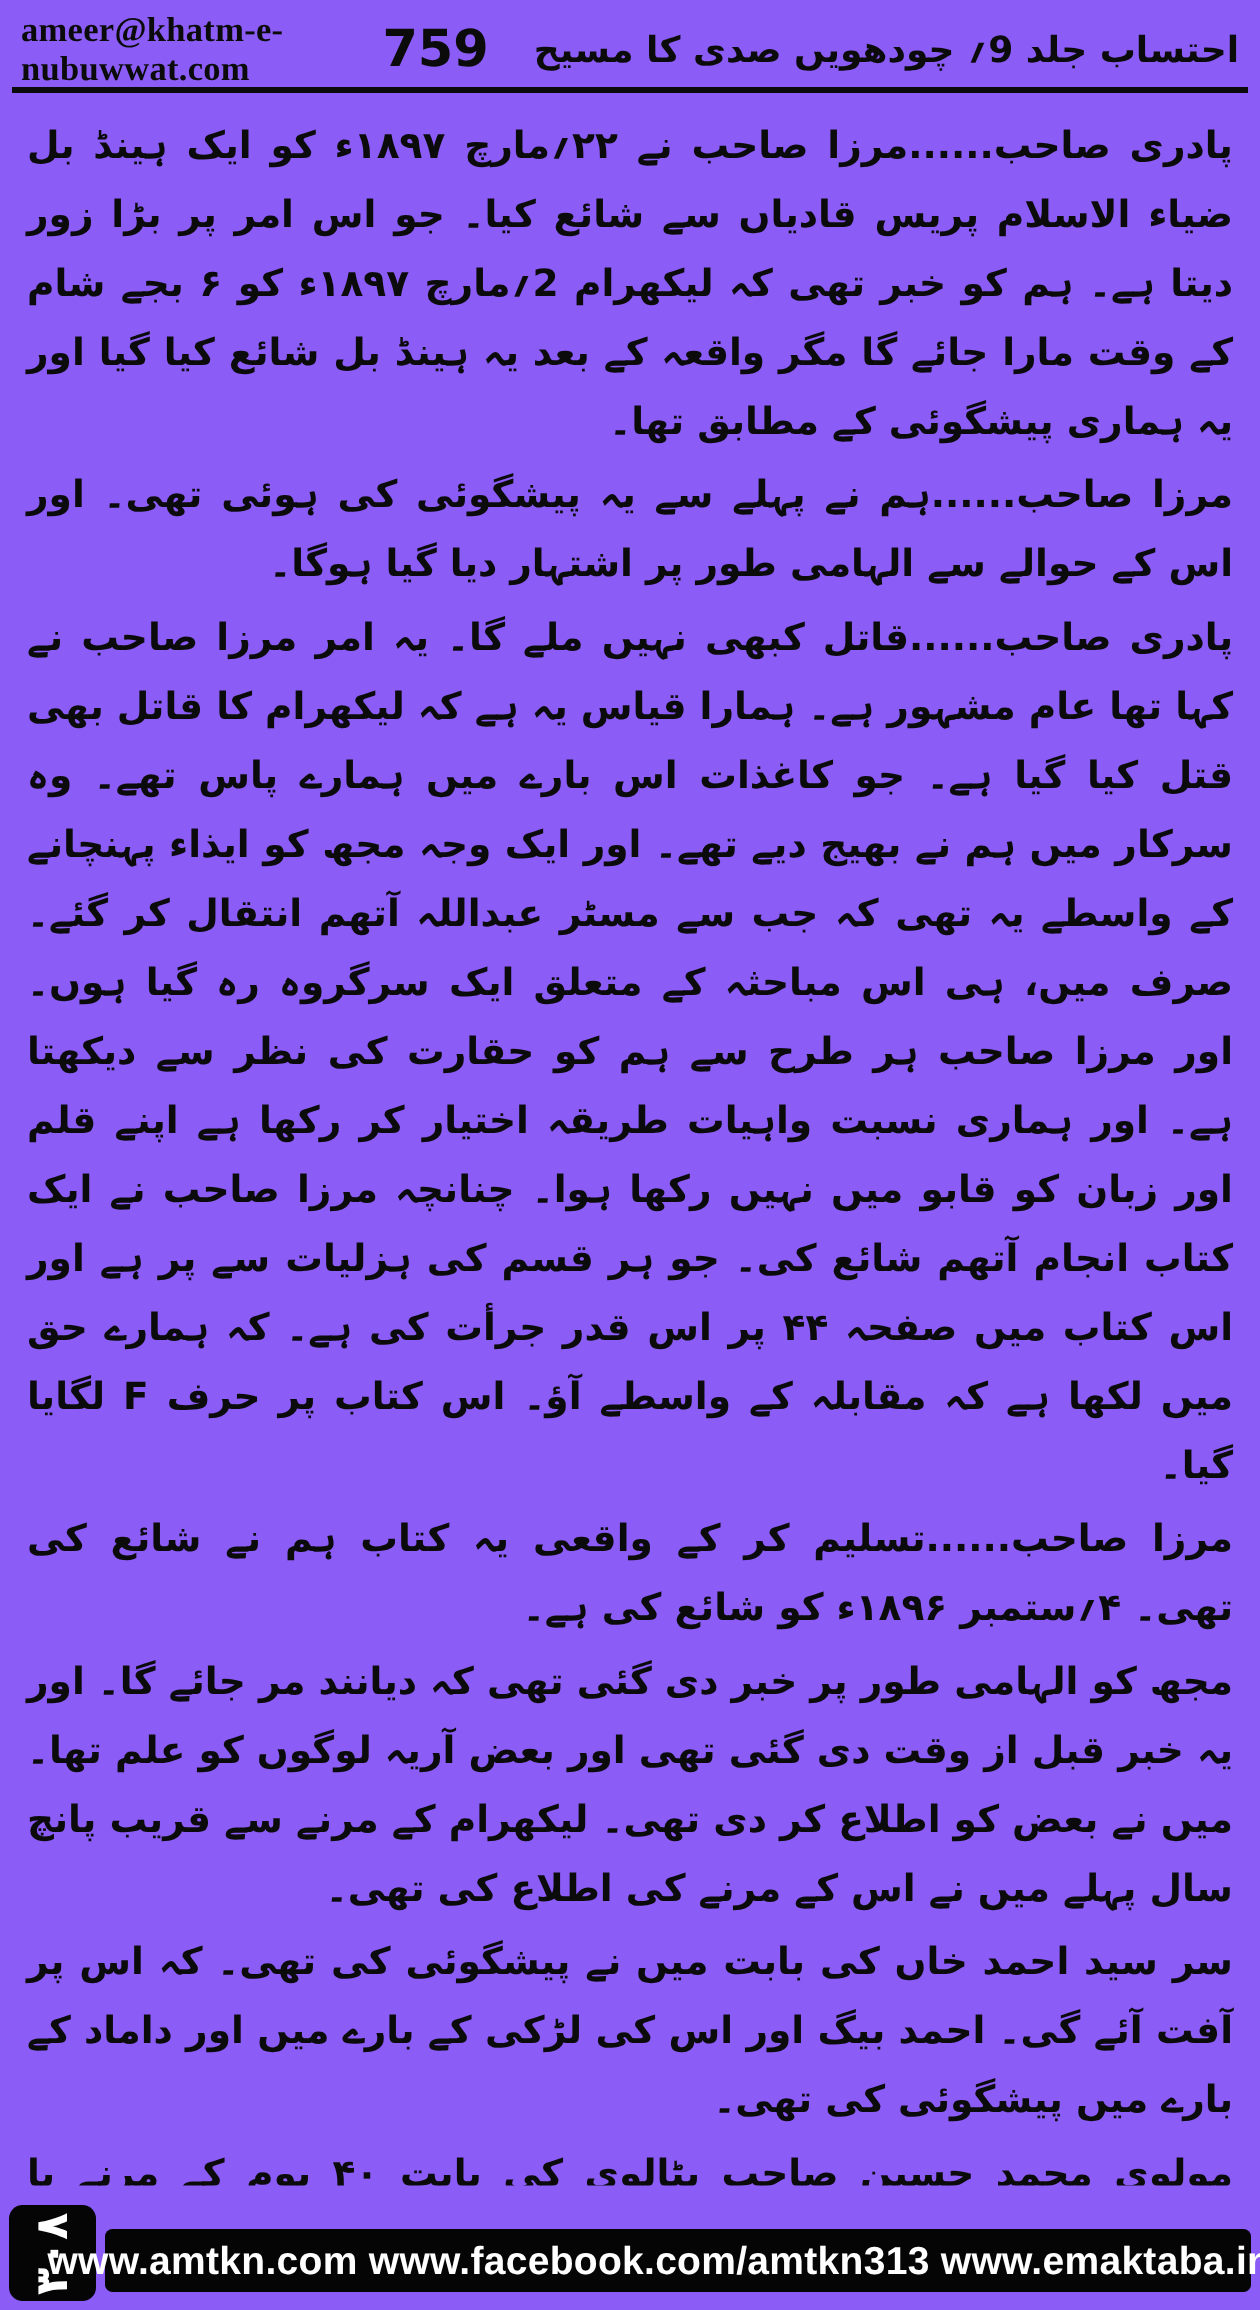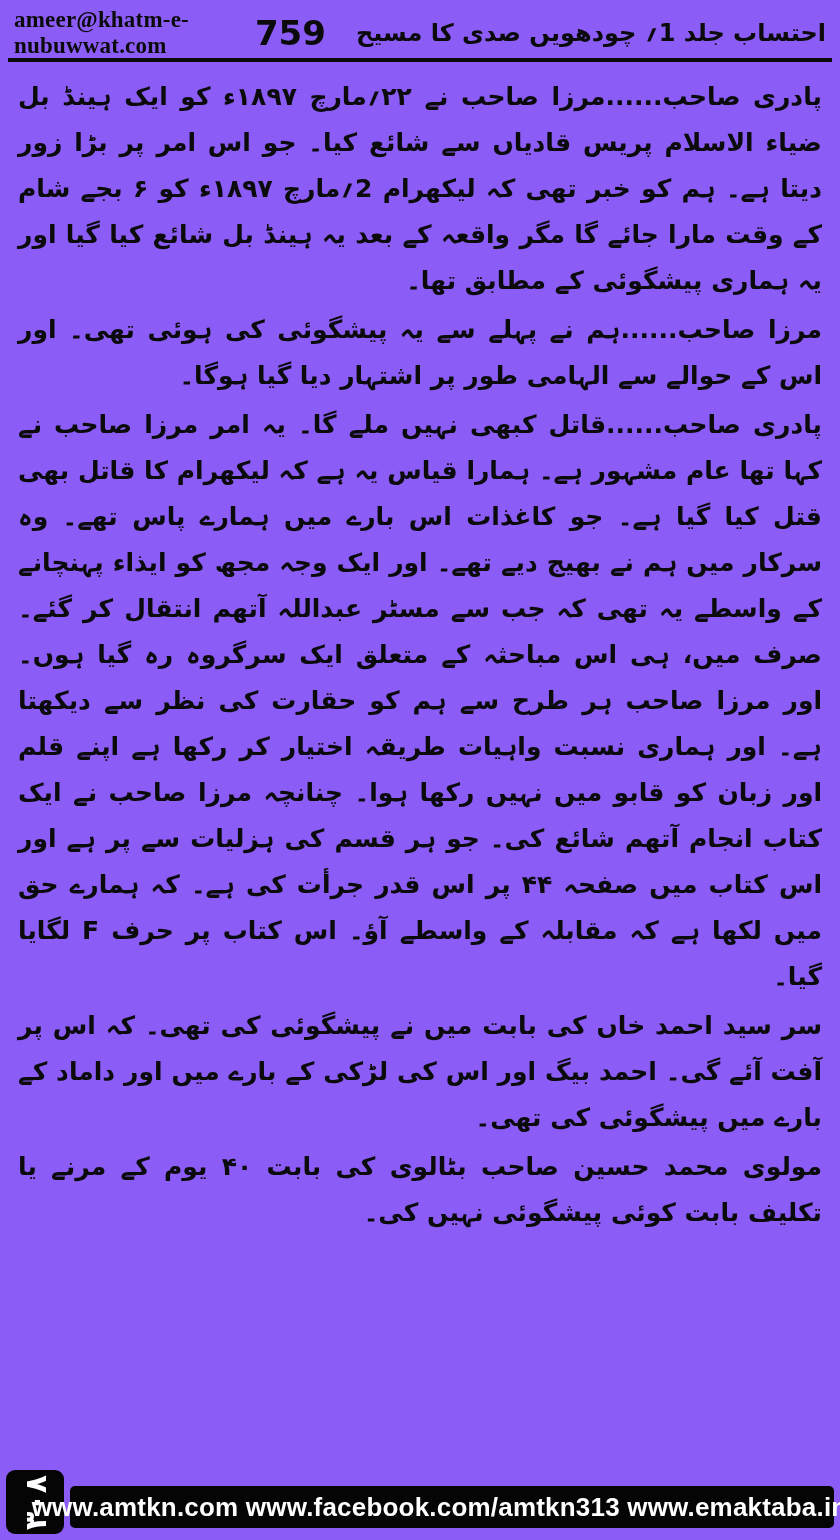--- a/index.html
+++ b/index.html
@@ -82,29 +82,31 @@
   }
 </style>
 </head>
 <body>
 
 <div class="page">
 
   <header class="header">
     <span class="header-email">ameer@khatm-e-nubuwwat.com</span>
     <span class="header-pagenum">759</span>
-    <span class="header-title">احتساب جلد 1؍ چودھویں صدی کا مسیح</span>
+    <span class="header-title">احتساب جلد 9؍ چودھویں صدی کا مسیح</span>
   </header>
 
   <div class="rule"></div>
 
   <main class="doc-body">
     <p><span>پادری صاحب......مرزا صاحب نے ۲۲؍مارچ ۱۸۹۷ء کو ایک ہینڈ بل ضیاء الاسلام پریس قادیاں سے شائع کیا۔ جو اس امر پر بڑا زور دیتا ہے۔ ہم کو خبر تھی کہ لیکھرام 2؍مارچ ۱۸۹۷ء کو ۶ بجے شام کے وقت مارا جائے گا مگر واقعہ کے بعد یہ ہینڈ بل شائع کیا گیا اور یہ ہماری پیشگوئی کے مطابق تھا۔</span></p>
     <p><span>مرزا صاحب......ہم نے پہلے سے یہ پیشگوئی کی ہوئی تھی۔ اور اس کے حوالے سے الہامی طور پر اشتہار دیا گیا ہوگا۔</span></p>
     <p><span>پادری صاحب......قاتل کبھی نہیں ملے گا۔ یہ امر مرزا صاحب نے کہا تھا عام مشہور ہے۔ ہمارا قیاس یہ ہے کہ لیکھرام کا قاتل بھی قتل کیا گیا ہے۔ جو کاغذات اس بارے میں ہمارے پاس تھے۔ وہ سرکار میں ہم نے بھیج دیے تھے۔ اور ایک وجہ مجھ کو ایذاء پہنچانے کے واسطے یہ تھی کہ جب سے مسٹر عبداللہ آتھم انتقال کر گئے۔ صرف میں، ہی اس مباحثہ کے متعلق ایک سرگروہ رہ گیا ہوں۔ اور مرزا صاحب ہر طرح سے ہم کو حقارت کی نظر سے دیکھتا ہے۔ اور ہماری نسبت واہیات طریقہ اختیار کر رکھا ہے اپنے قلم اور زبان کو قابو میں نہیں رکھا ہوا۔ چنانچہ مرزا صاحب نے ایک کتاب انجام آتھم شائع کی۔ جو ہر قسم کی ہزلیات سے پر ہے اور اس کتاب میں صفحہ ۴۴ پر اس قدر جرأت کی ہے۔ کہ ہمارے حق میں لکھا ہے کہ مقابلہ کے واسطے آؤ۔ اس کتاب پر حرف F لگایا گیا۔</span></p>
+    <p><span>مرزا صاحب......تسلیم کر کے واقعی یہ کتاب ہم نے شائع کی تھی۔ ۴؍ستمبر ۱۸۹۶ء کو شائع کی ہے۔</span></p>
+    <p><span>مجھ کو الہامی طور پر خبر دی گئی تھی کہ دیانند مر جائے گا۔ اور یہ خبر قبل از وقت دی گئی تھی اور بعض آریہ لوگوں کو علم تھا۔ میں نے بعض کو اطلاع کر دی تھی۔ لیکھرام کے مرنے سے قریب پانچ سال پہلے میں نے اس کے مرنے کی اطلاع کی تھی۔</span></p>
     <p><span>سر سید احمد خاں کی بابت میں نے پیشگوئی کی تھی۔ کہ اس پر آفت آئے گی۔ احمد بیگ اور اس کی لڑکی کے بارے میں اور داماد کے بارے میں پیشگوئی کی تھی۔</span></p>
     <p><span>مولوی محمد حسین صاحب بٹالوی کی بابت ۴۰ یوم کے مرنے یا تکلیف بابت کوئی پیشگوئی نہیں کی۔</span> </p>
 
   </main>
 
   <footer class="footer">
     <div class="footer-pagebox">
       <span class="rot">۳۰۸</span>
     </div>
     <div class="footer-bar">

